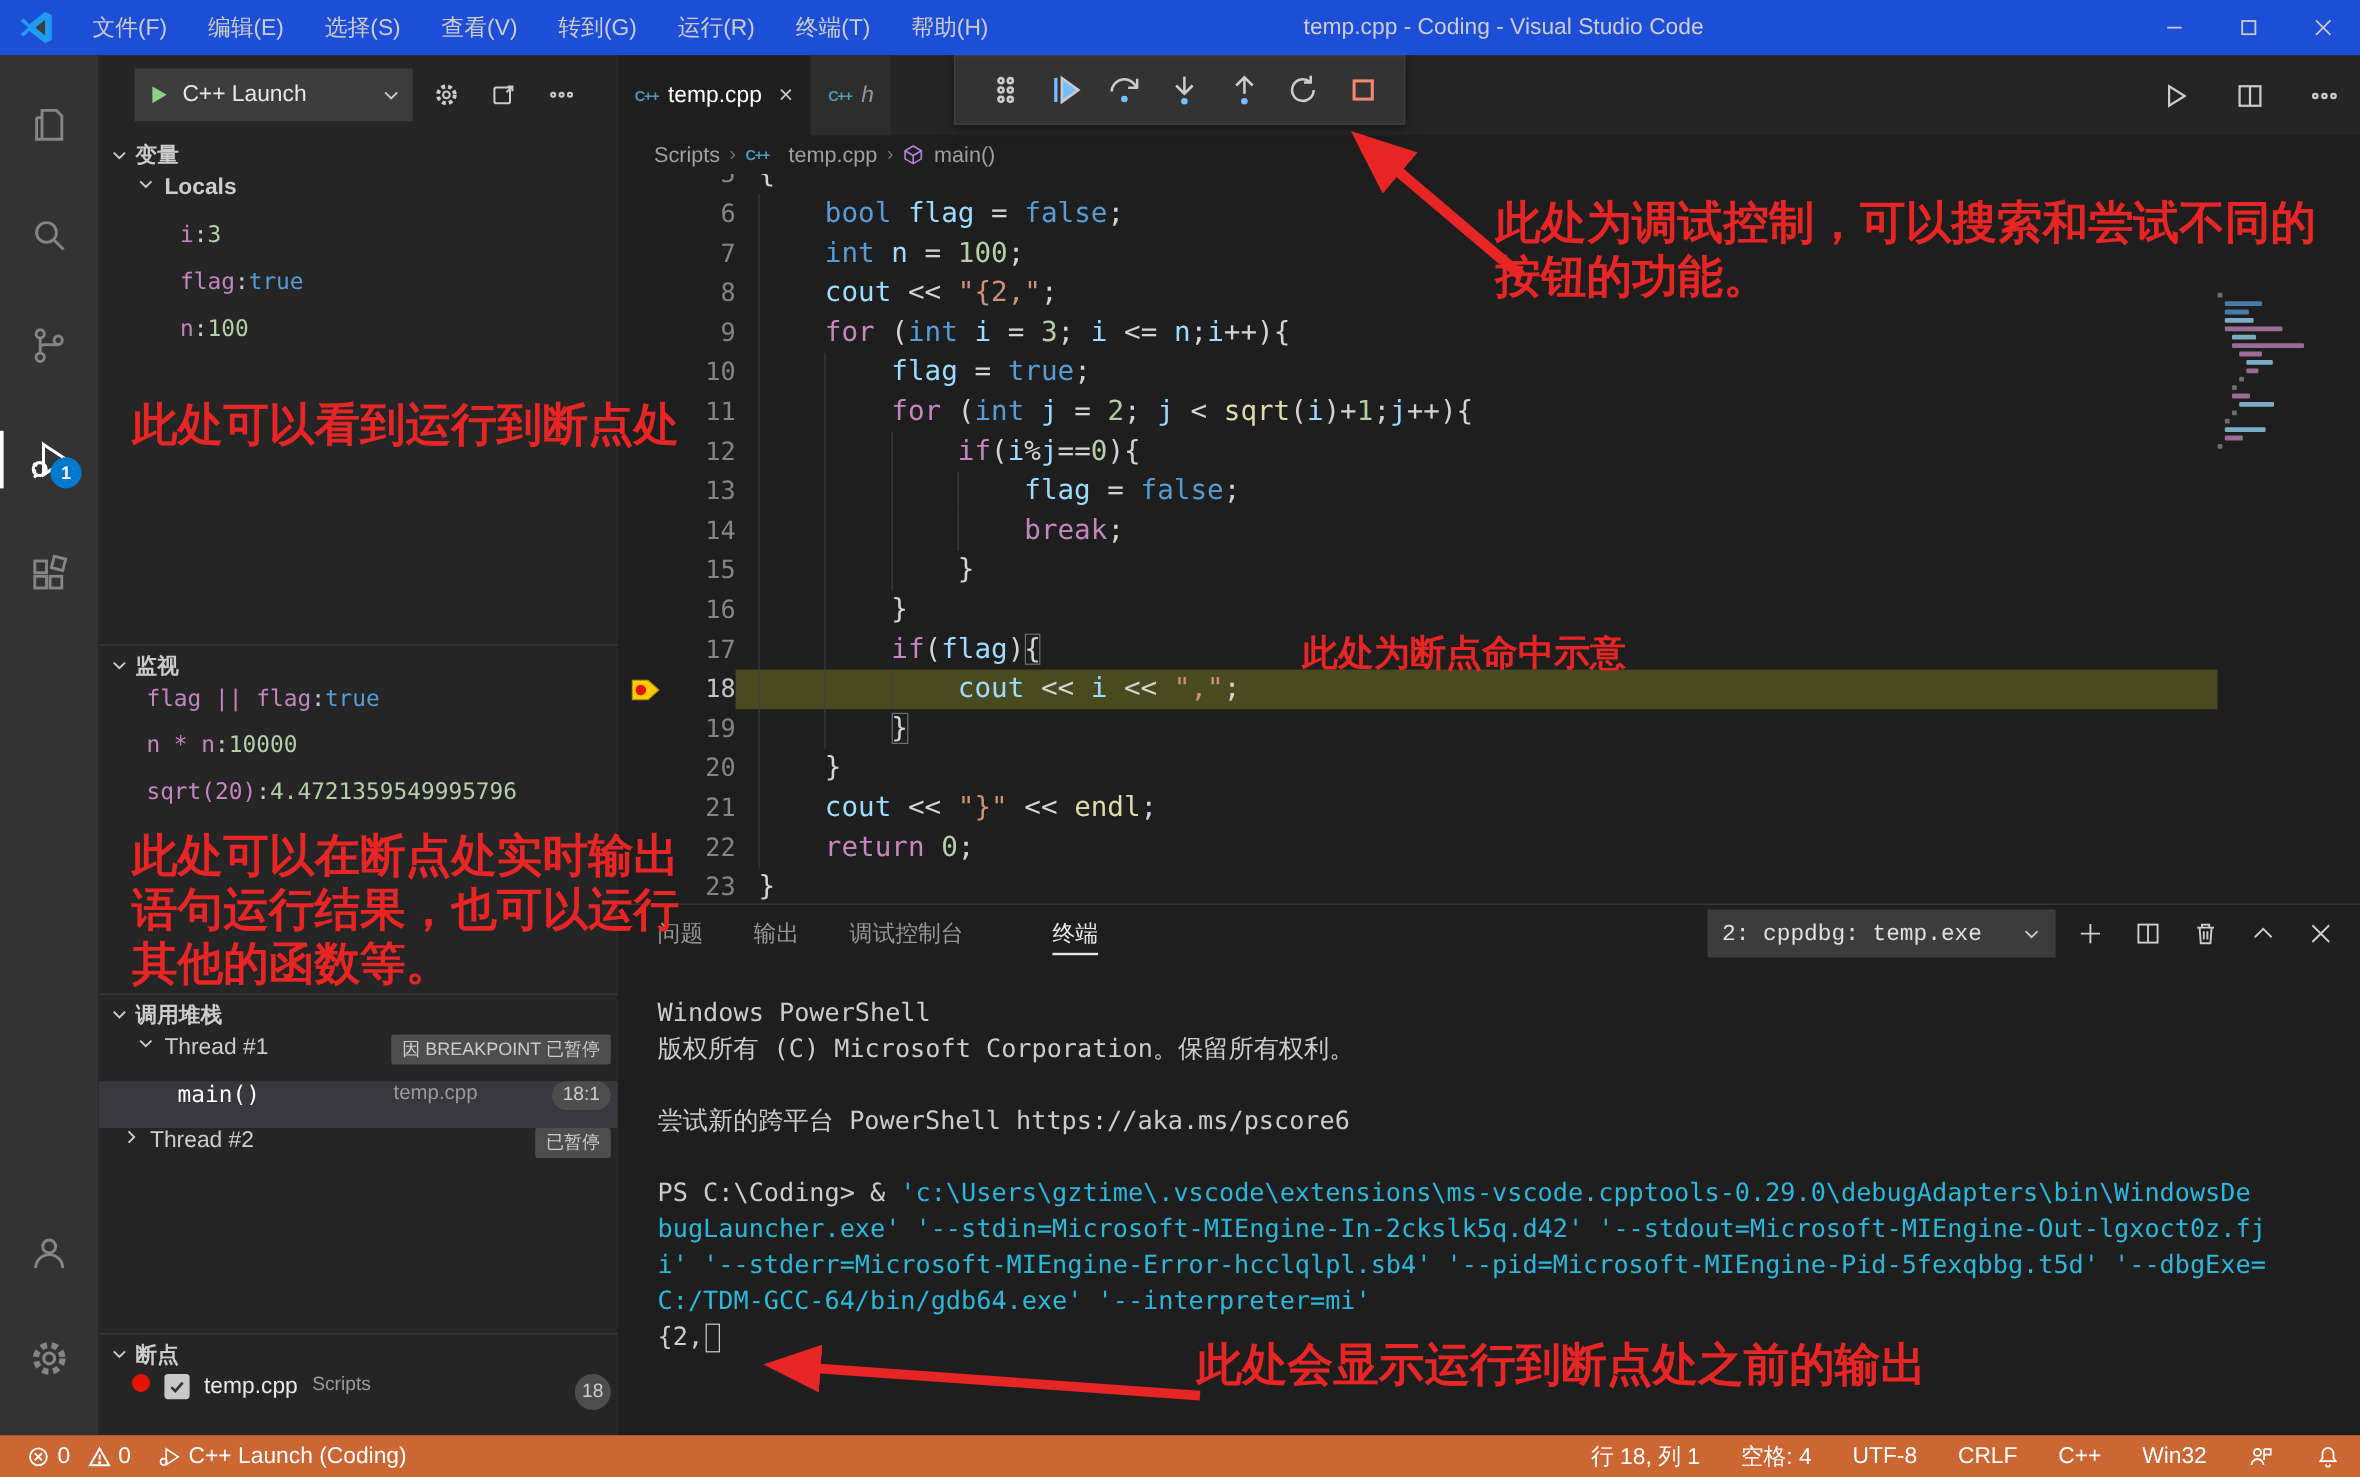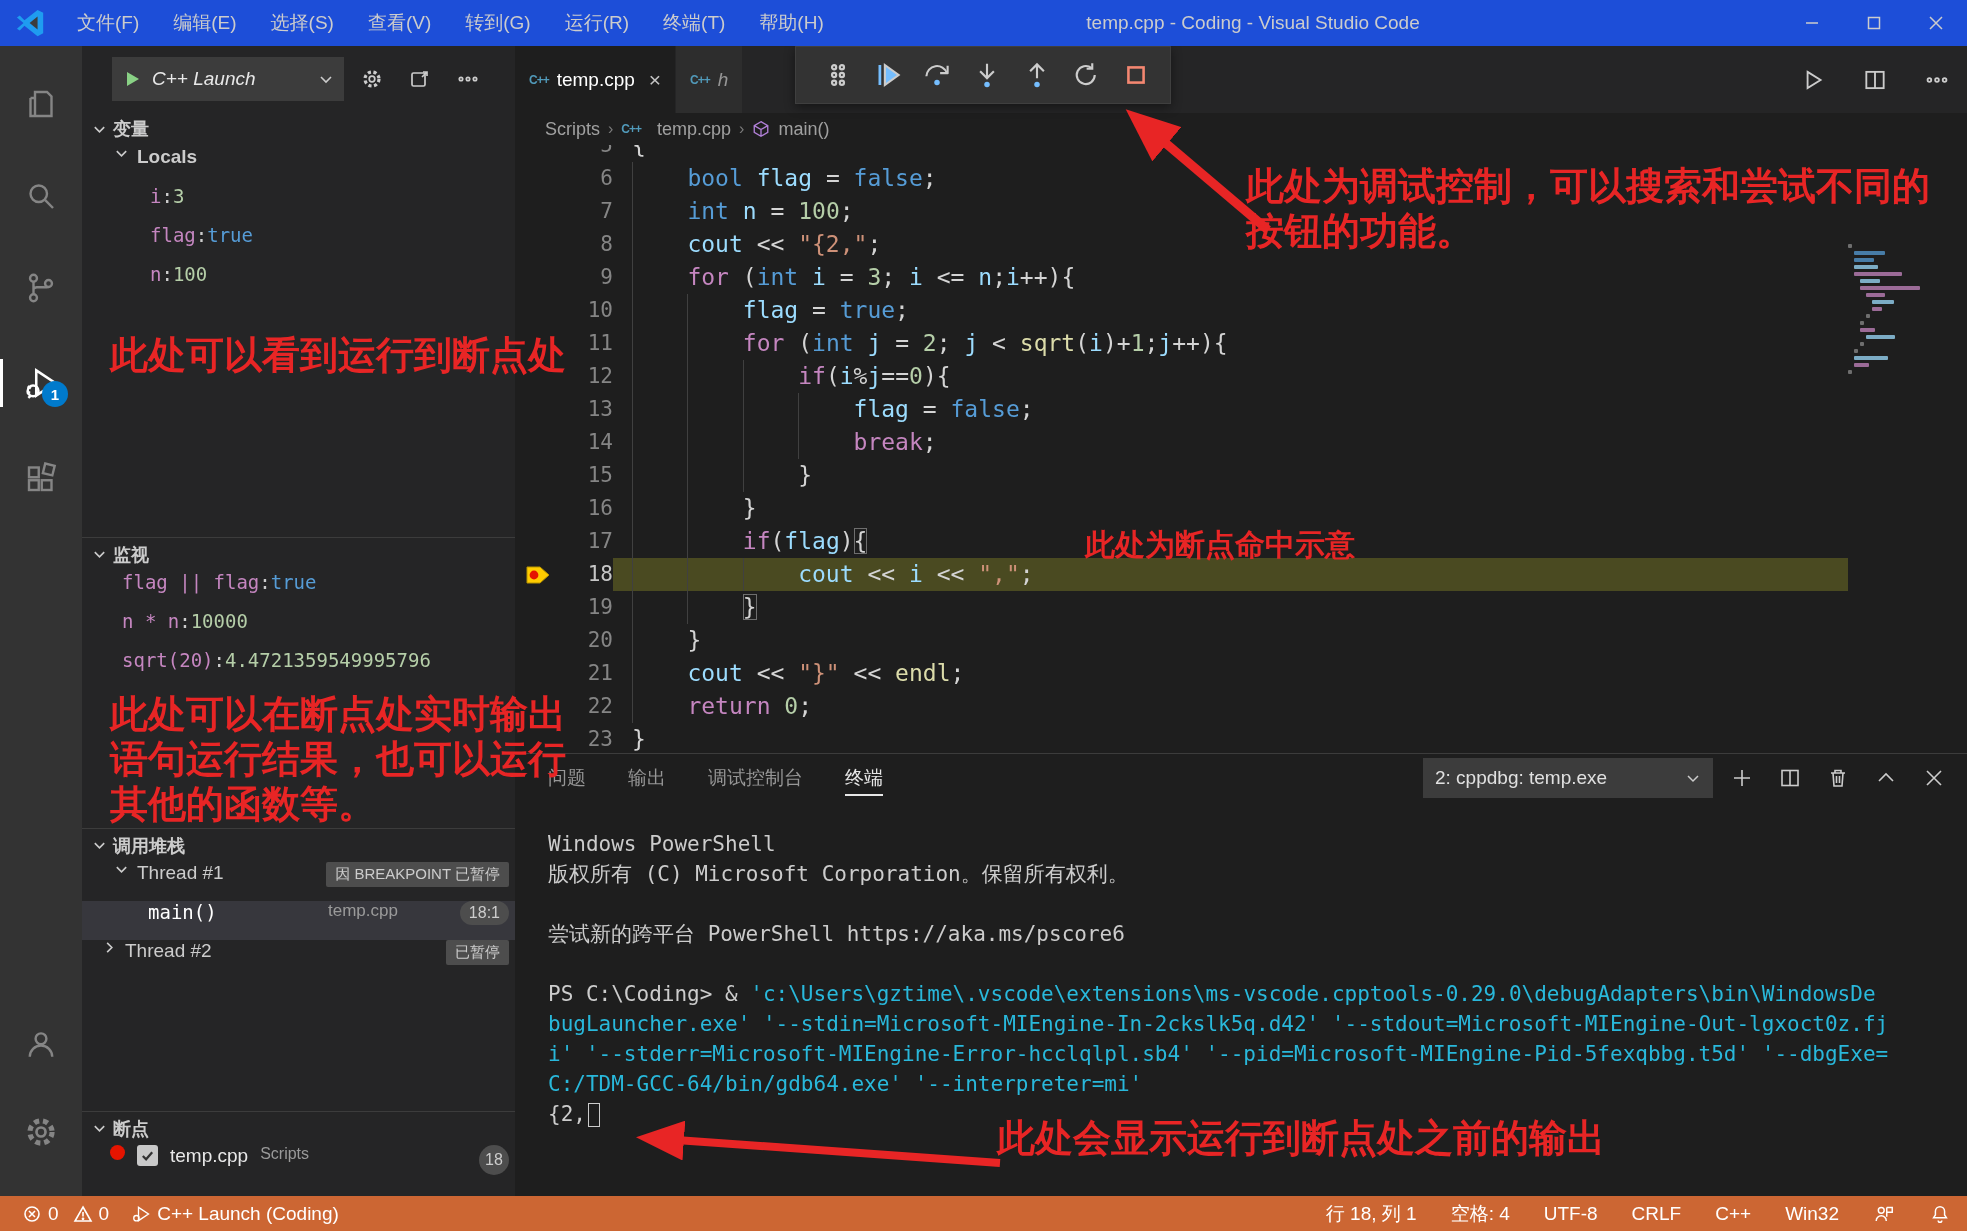--- a/index.html
+++ b/index.html
@@ -32,21 +32,21 @@
   .act-icon.active::before { content:""; position:absolute; left:0; top:8px; bottom:8px; width:3px; background:#ffffff; }
   .act-badge { position:absolute; right:14px; bottom:8px; width:26px; height:26px;
     border-radius:50%; background:#007acc; color:#fff; font-size:15px; font-weight:bold;
     display:flex; align-items:center; justify-content:center; }
 
   
   .sidebar { position:absolute; left:82px; top:46px; width:433px; bottom:35px;
     background:#252526; z-index:4; overflow:hidden; }
   .launch-row { position:relative; height:66px; display:flex; align-items:center; }
   .launch-box { margin-left:30px; width:232px; height:44px; background:#3c3c3c;
-    display:flex; align-items:center; padding:0 10px;font-style:italic; }
+    display:flex; align-items:center; padding:0 10px; }
   .launch-box .lbl { font-size:19px; color:#e8e8e8; margin:0 20px 0 10px; flex:1; }
   .icon-btn { width:40px; height:40px; display:flex; align-items:center; justify-content:center; margin-left:8px; }
   .icon-btn svg { stroke:#cccccc; fill:none; stroke-width:1.7; }
 
   .section-header { display:flex; align-items:center; height:34px; padding-left:10px;
     font-size:18px; font-weight:bold; color:#cccccc; border-top:1px solid #3c3c3c; }
   .section-header.first { border-top:none; }
   .section-header .chev { margin-right:6px; }
   .tree-row { display:flex; align-items:flex-start; height:39px; font-size:19px; color:#cccccc; }
   .tree-row .chev { margin:0 8px 0 0; }
@@ -103,23 +103,23 @@
   .debug-toolbar { position:absolute; left:795px; top:46px; width:376px; height:58px;
     background:#333333; border:1px solid #3f3f3f; box-shadow:0 3px 10px rgba(0,0,0,.45);
     display:flex; align-items:center; justify-content:space-between; padding:0 14px; z-index:20; }
 
   
   .panel { position:absolute; left:515px; right:0; top:753px; bottom:35px; background:#1e1e1e;
     border-top:1px solid #3c3c3c; }
   .panel-header { position:relative; height:48px; display:flex; align-items:center; padding-left:33px; }
   .panel-tab { font-size:19px; color:#969696; margin-right:42px; height:100%;
     display:flex; align-items:center; position:relative; }
-  .panel-tab.active { color:#e7e7e7; }
+  .panel-tab.active { color:#e7e7e7;margin-left:32px; }
   .panel-tab.active::after { content:""; position:absolute; left:0; right:0; bottom:6px; height:2px; background:#e7e7e7; }
-  .panel-right { position:absolute; right:14px; top:4px; display:flex; align-items:center; gap:10px; }
+  .panel-right { position:absolute; right:14px; top:4px; display:flex; align-items:center; gap:10px;font-family:Liberation Mono, monospace; }
   .term-dropdown { background:#3c3c3c; height:40px; display:flex; align-items:center;
     padding:0 12px; font-size:19px; color:#e0e0e0; min-width:290px; justify-content:space-between; }
   .panel-icon { width:38px; height:38px; display:flex; align-items:center; justify-content:center; }
   .panel-icon svg { stroke:#cccccc; fill:none; stroke-width:1.6; }
   .terminal { position:absolute; left:33px; right:10px; top:75px; bottom:0;
     font-family:"DejaVu Sans Mono", monospace; font-size:21px; }
   .term-line { height:30px; line-height:30px; white-space:pre; }
   .tc-w { color:#cccccc; } .tc-y { color:#29b8db; }
   .term-cursor { display:inline-block; width:12px; height:24px; border:1px solid #cccccc;
     vertical-align:middle; margin-left:2px; }

